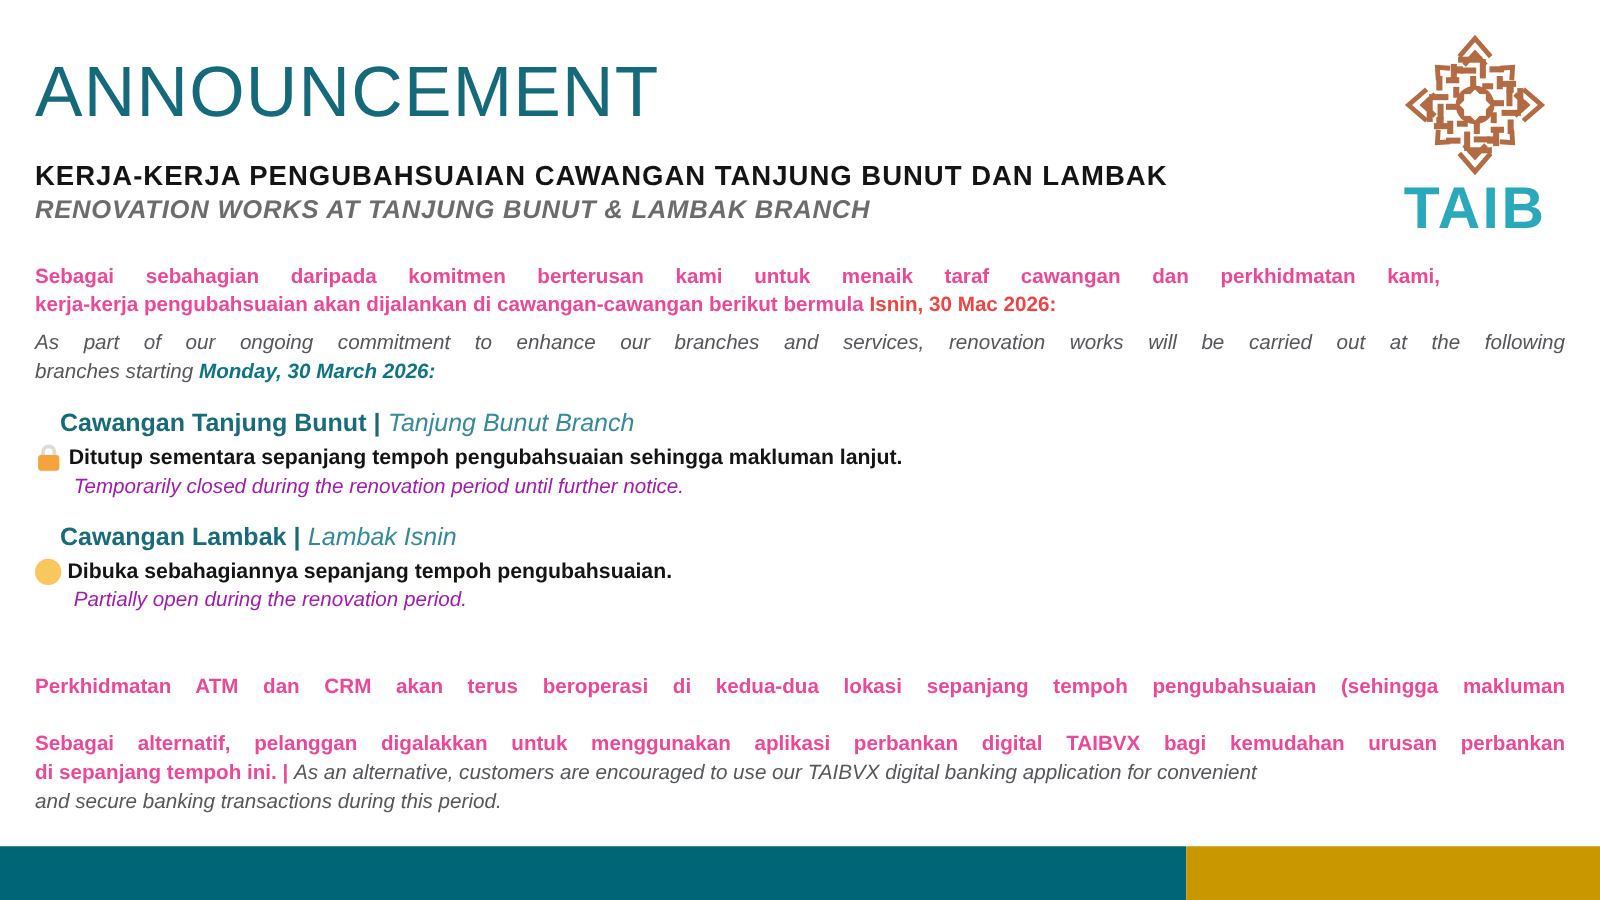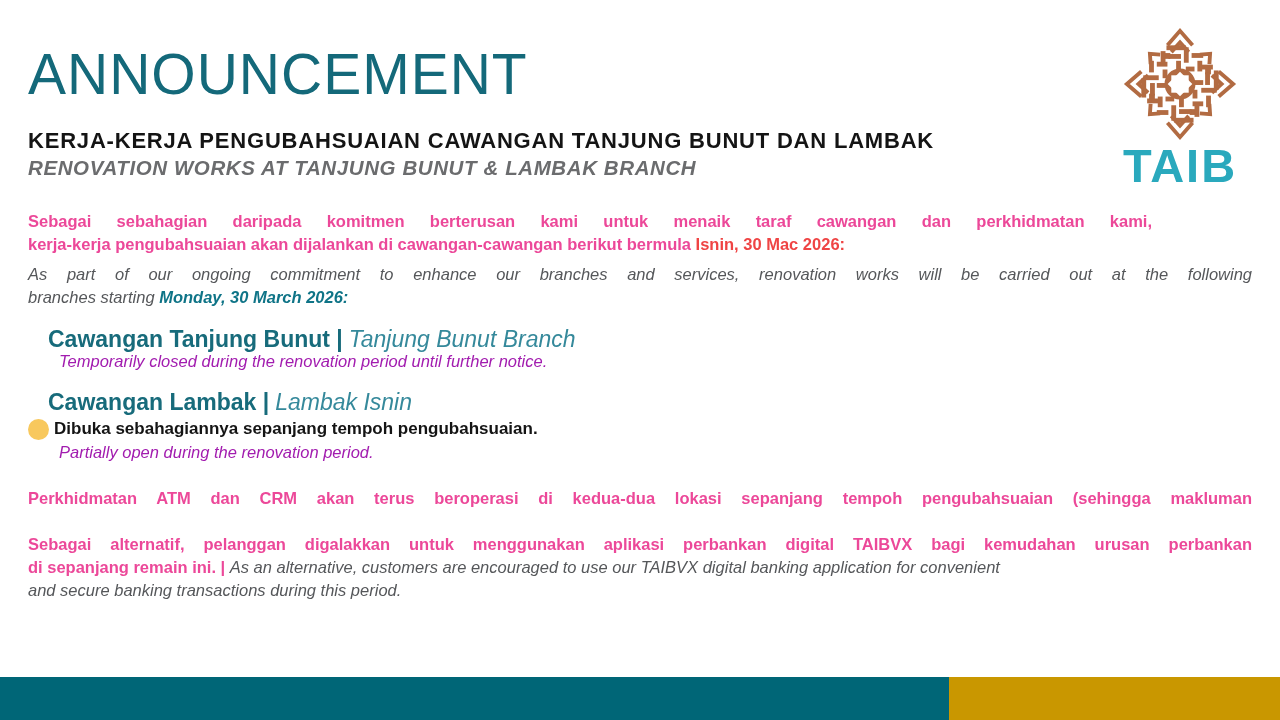--- a/index.html
+++ b/index.html
@@ -26,30 +26,30 @@
   .b { font-weight:700; color:#ec4899; }
   .teal-b { font-weight:700; color:#ef4444; }
   .it { font-style:italic; color:#55575a; }
   .teal-it { font-weight:700; font-style:italic; color:#0f7487; }
 
   .p-intro-ms { margin-top:29px; }
   .p-intro-en { margin-top:7px; }
 
   
   .branch { margin-top:19px; }
-  .branch-title { padding-left:20px; font-size:23px; line-height:22px; }
+  .branch-title { padding-left:20px; font-size:20px; line-height:22px; }
   .branch-ms { font-weight:700; color:#176b7b; }
   .branch-en { font-style:italic; color:#35899b; margin-left:6px; }
   .status-line { margin-top:4px; display:flex; align-items:center; font-size:17px; line-height:24px; }
   .status-icon { flex:0 0 auto; margin-right:5px; display:inline-flex; }
   .dot { width:21px; height:21px; border-radius:50%; background:#f8c85d; display:inline-block; }
   .status-ms { font-weight:700; color:#141414; }
   .status-en { padding-left:31px; font-size:16.5px; line-height:21px; font-style:italic; color:#a21caf; margin-top:1px; }
 
-  .p-atm { margin-top:24px; }
+  .p-atm { margin-top:47px; }
   .p-alt { margin-top:23px; }
 
   
   .footer { position:absolute; left:0; bottom:0; width:1280px; height:43px; display:flex; }
   .bar-teal { width:949px; height:43px; background:#006677; }
   .bar-gold { flex:1; height:43px; background:#c99700; }
 </style>
 </head>
 <body>
 
@@ -162,20 +162,29 @@
 
     <p class="para p-intro-en">
       <span class="line just it">As part of our ongoing commitment to enhance our branches and services, renovation works will be carried out at the following</span>
       <span class="line"><span class="it">branches starting  </span><span class="teal-it">Monday, 30 March 2026:</span></span>
     </p>
 
     <section class="branch">
       <div class="branch-title">
         <span class="branch-ms">Cawangan Tanjung Bunut |</span><span class="branch-en">Tanjung Bunut Branch</span>
       </div>
+      <div class="status-line">
+        <span class="status-icon">
+          <svg width="22" height="24" viewBox="0 0 22 24">
+            <path d="M6.5 12 V7.5 a4.5 4.5 0 0 1 9 0 V12" fill="none" stroke="#dedbd6" stroke-width="3"></path>
+            <rect x="2.5" y="10" width="17" height="12.5" rx="2.5" fill="#f6a33c"></rect>
+          </svg>
+        </span>
+        <span class="status-ms">Ditutup sementara sepanjang tempoh pengubahsuaian sehingga makluman lanjut.</span>
+      </div>
       <div class="status-en">Temporarily closed during the renovation period until further notice.</div>
     </section>
 
     <section class="branch">
       <div class="branch-title">
         <span class="branch-ms">Cawangan Lambak |</span><span class="branch-en">Lambak Isnin</span>
       </div>
       <div class="status-line">
         <span class="status-icon">
             <span class="dot"></span>
@@ -184,21 +193,21 @@
       </div>
       <div class="status-en">Partially open during the renovation period.</div>
     </section>
 
     <p class="para p-atm">
       <span class="line just b">Perkhidmatan ATM dan CRM akan terus beroperasi di kedua-dua lokasi sepanjang tempoh pengubahsuaian (sehingga makluman</span>
     </p>
 
     <p class="para p-alt">
       <span class="line just b">Sebagai alternatif, pelanggan digalakkan untuk menggunakan aplikasi perbankan digital TAIBVX bagi kemudahan urusan perbankan</span>
-      <span class="line"><span class="b">di sepanjang remain ini. | </span><span class="it">As an alternative, customers are encouraged to use our TAIBVX digital banking application for convenient</span></span>
+      <span class="line"><span class="b">di sepanjang tempoh ini. | </span><span class="it">As an alternative, customers are encouraged to use our TAIBVX digital banking application for convenient</span></span>
       <span class="line it">and secure banking transactions during this period.</span>
     </p>
   </div>
 
   <div class="footer">
     <div class="bar-teal"></div>
     <div class="bar-gold"></div>
   </div>
 
 </div>

